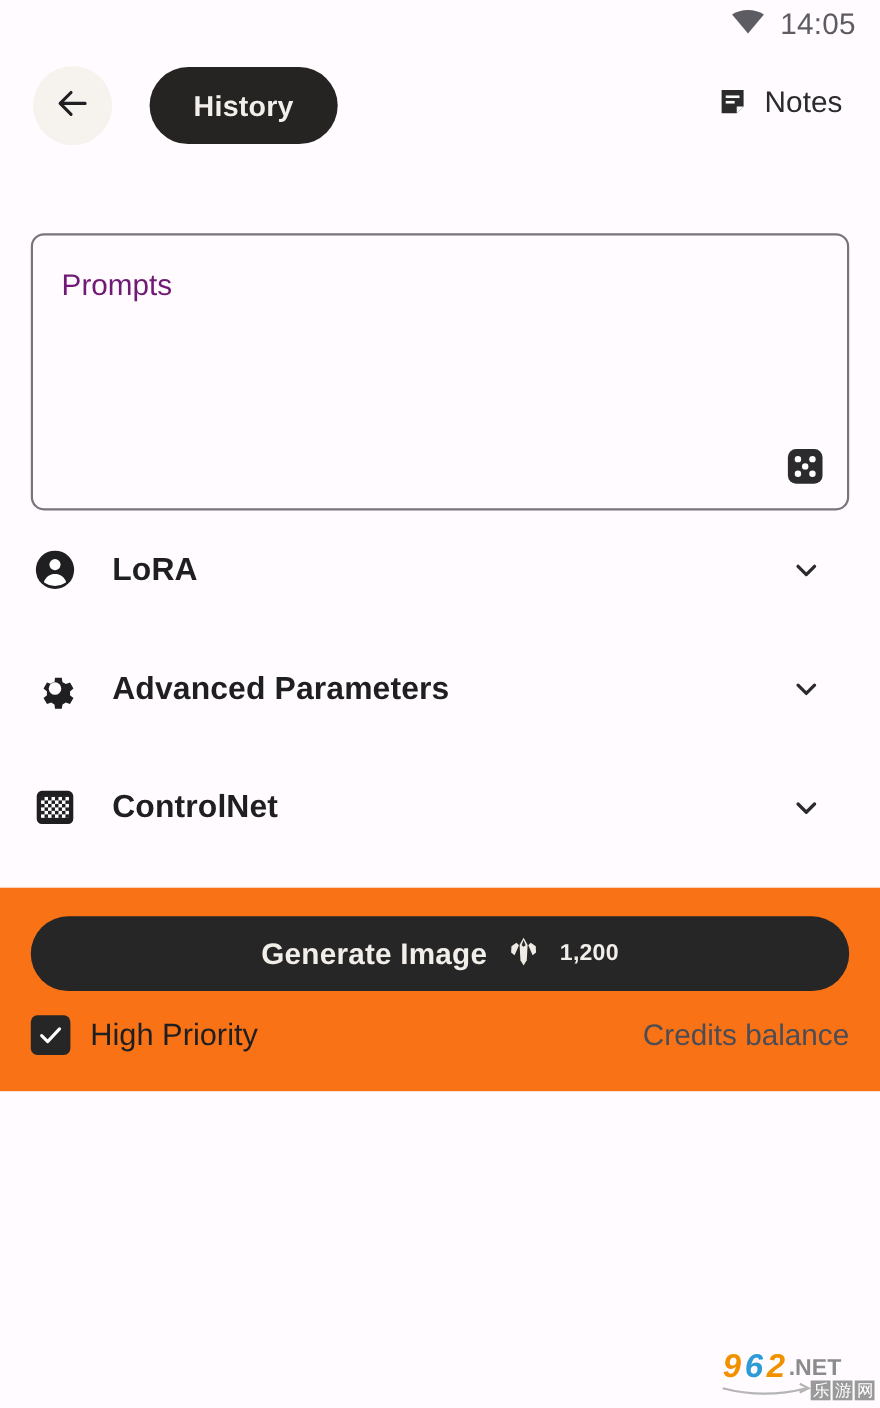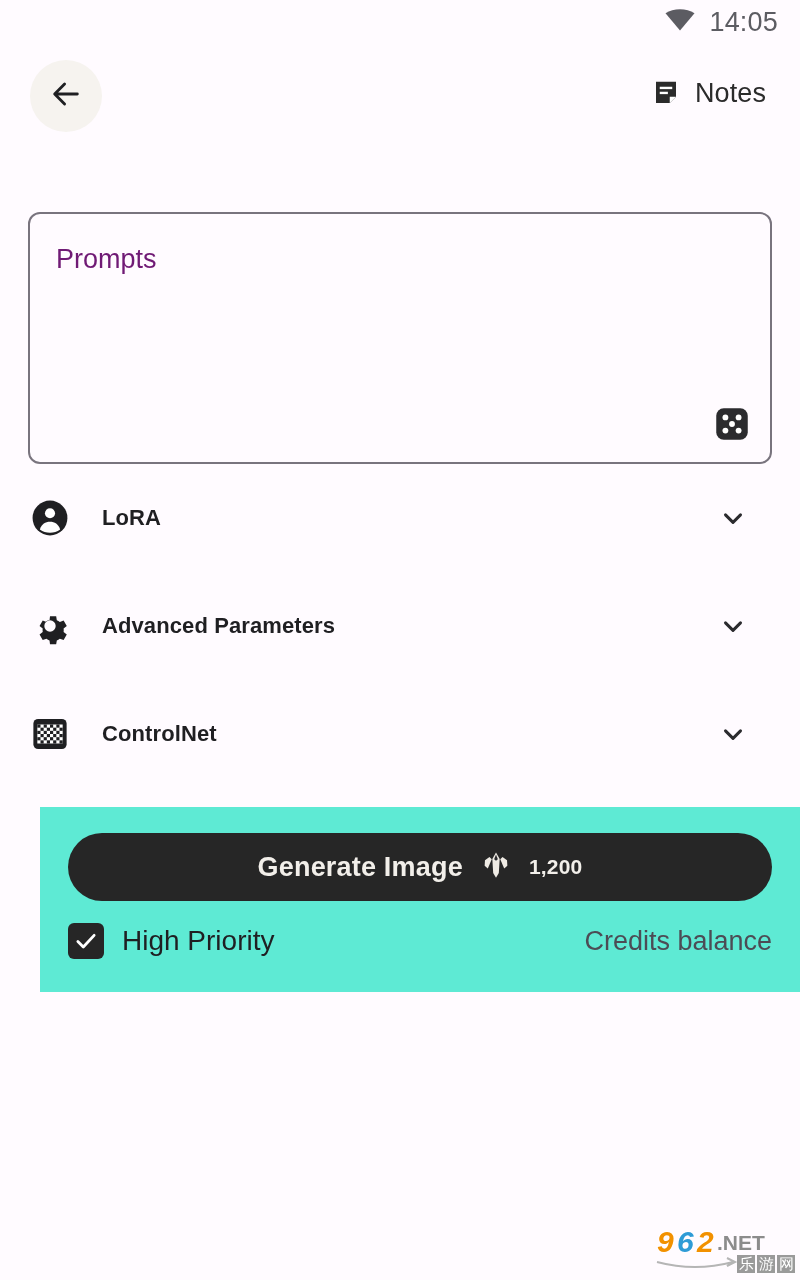--- a/index.html
+++ b/index.html
@@ -129,43 +129,42 @@
   .section-icon {
     width: 40px;
     height: 40px;
     display: flex;
     align-items: center;
     justify-content: center;
     flex: 0 0 auto;
   }
   .section-label {
     margin-left: 32px;
-    font-size: 22px;
+    font-size: 29px;
     font-weight: bold;
     color: #1F1F22;
     letter-spacing: 0.1px;
     flex: 1 1 auto;
   }
   .chevron {
     width: 34px;
     height: 34px;
     display: flex;
     align-items: center;
     justify-content: center;
     flex: 0 0 auto;
     margin-right: 20px;
   }
 
   
   .bottom-bar {
     flex: 0 0 auto;
     height: 185px;
-    background: #5eead4;
+    background: #f97316;
     padding: 26px 28px 0 28px;
-    margin-left: 40px;
   }
   .generate-btn {
     height: 68px;
     border-radius: 34px;
     background: #262626;
     display: flex;
     align-items: center;
     justify-content: center;
     gap: 16px;
   }
@@ -241,20 +240,23 @@
 
   <div class="appbar">
     <div class="back-btn">
       <span>
         <svg width="34" height="34" viewBox="0 0 24 24">
           <path d="M20 12 H5 M11 5 L4 12 L11 19" fill="none" stroke="#1F1F22" stroke-width="2" stroke-linecap="round" stroke-linejoin="round"></path>
         </svg>
       </span>
     </div>
 
+    <div class="history-pill">
+      <span>History</span>
+    </div>
 
     <div class="appbar-spacer"></div>
 
     <div class="notes-btn">
       <span>
         <svg width="30" height="30" viewBox="0 0 24 24">
           <path d="M4 3 h16 v12 l-5 5 H4 Z" fill="#2B2B2B"></path>
           <path d="M20 15 l-5 5 v-5 z" fill="#FFFFFF"></path>
           <rect x="7" y="7" width="10" height="1.9" fill="#FFFFFF"></rect>
           <rect x="7" y="11" width="6.5" height="1.9" fill="#FFFFFF"></rect>

